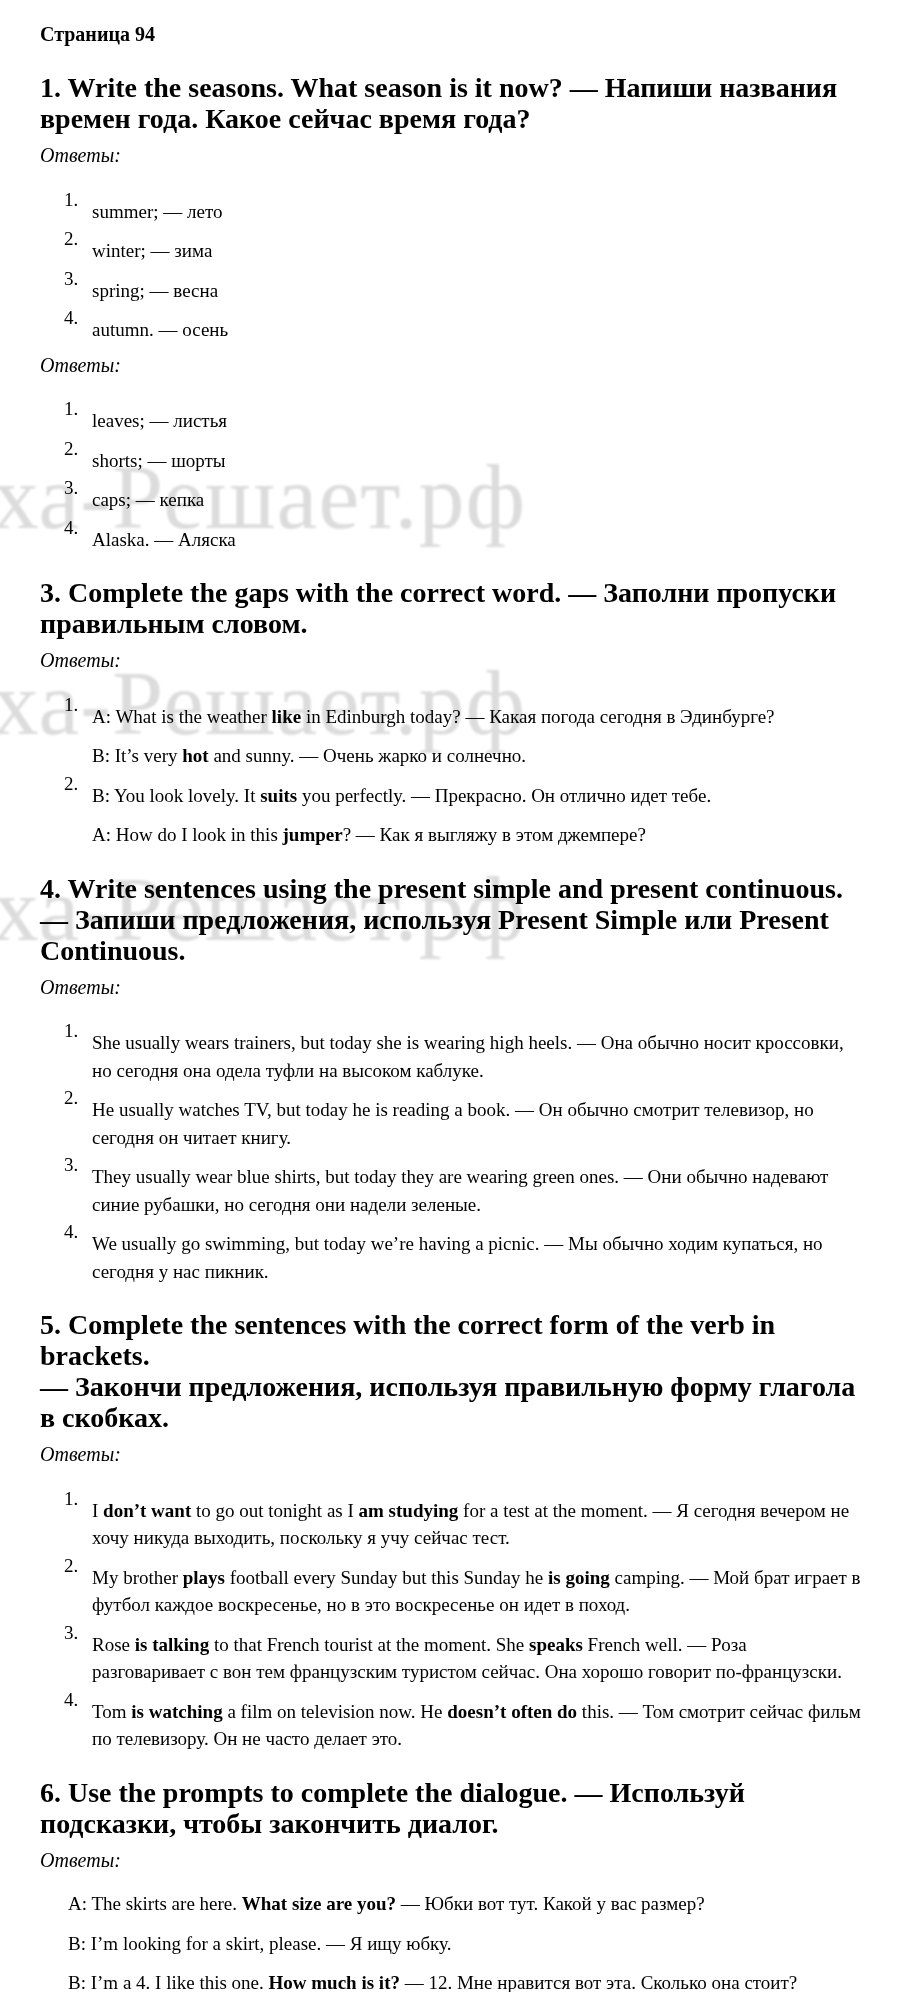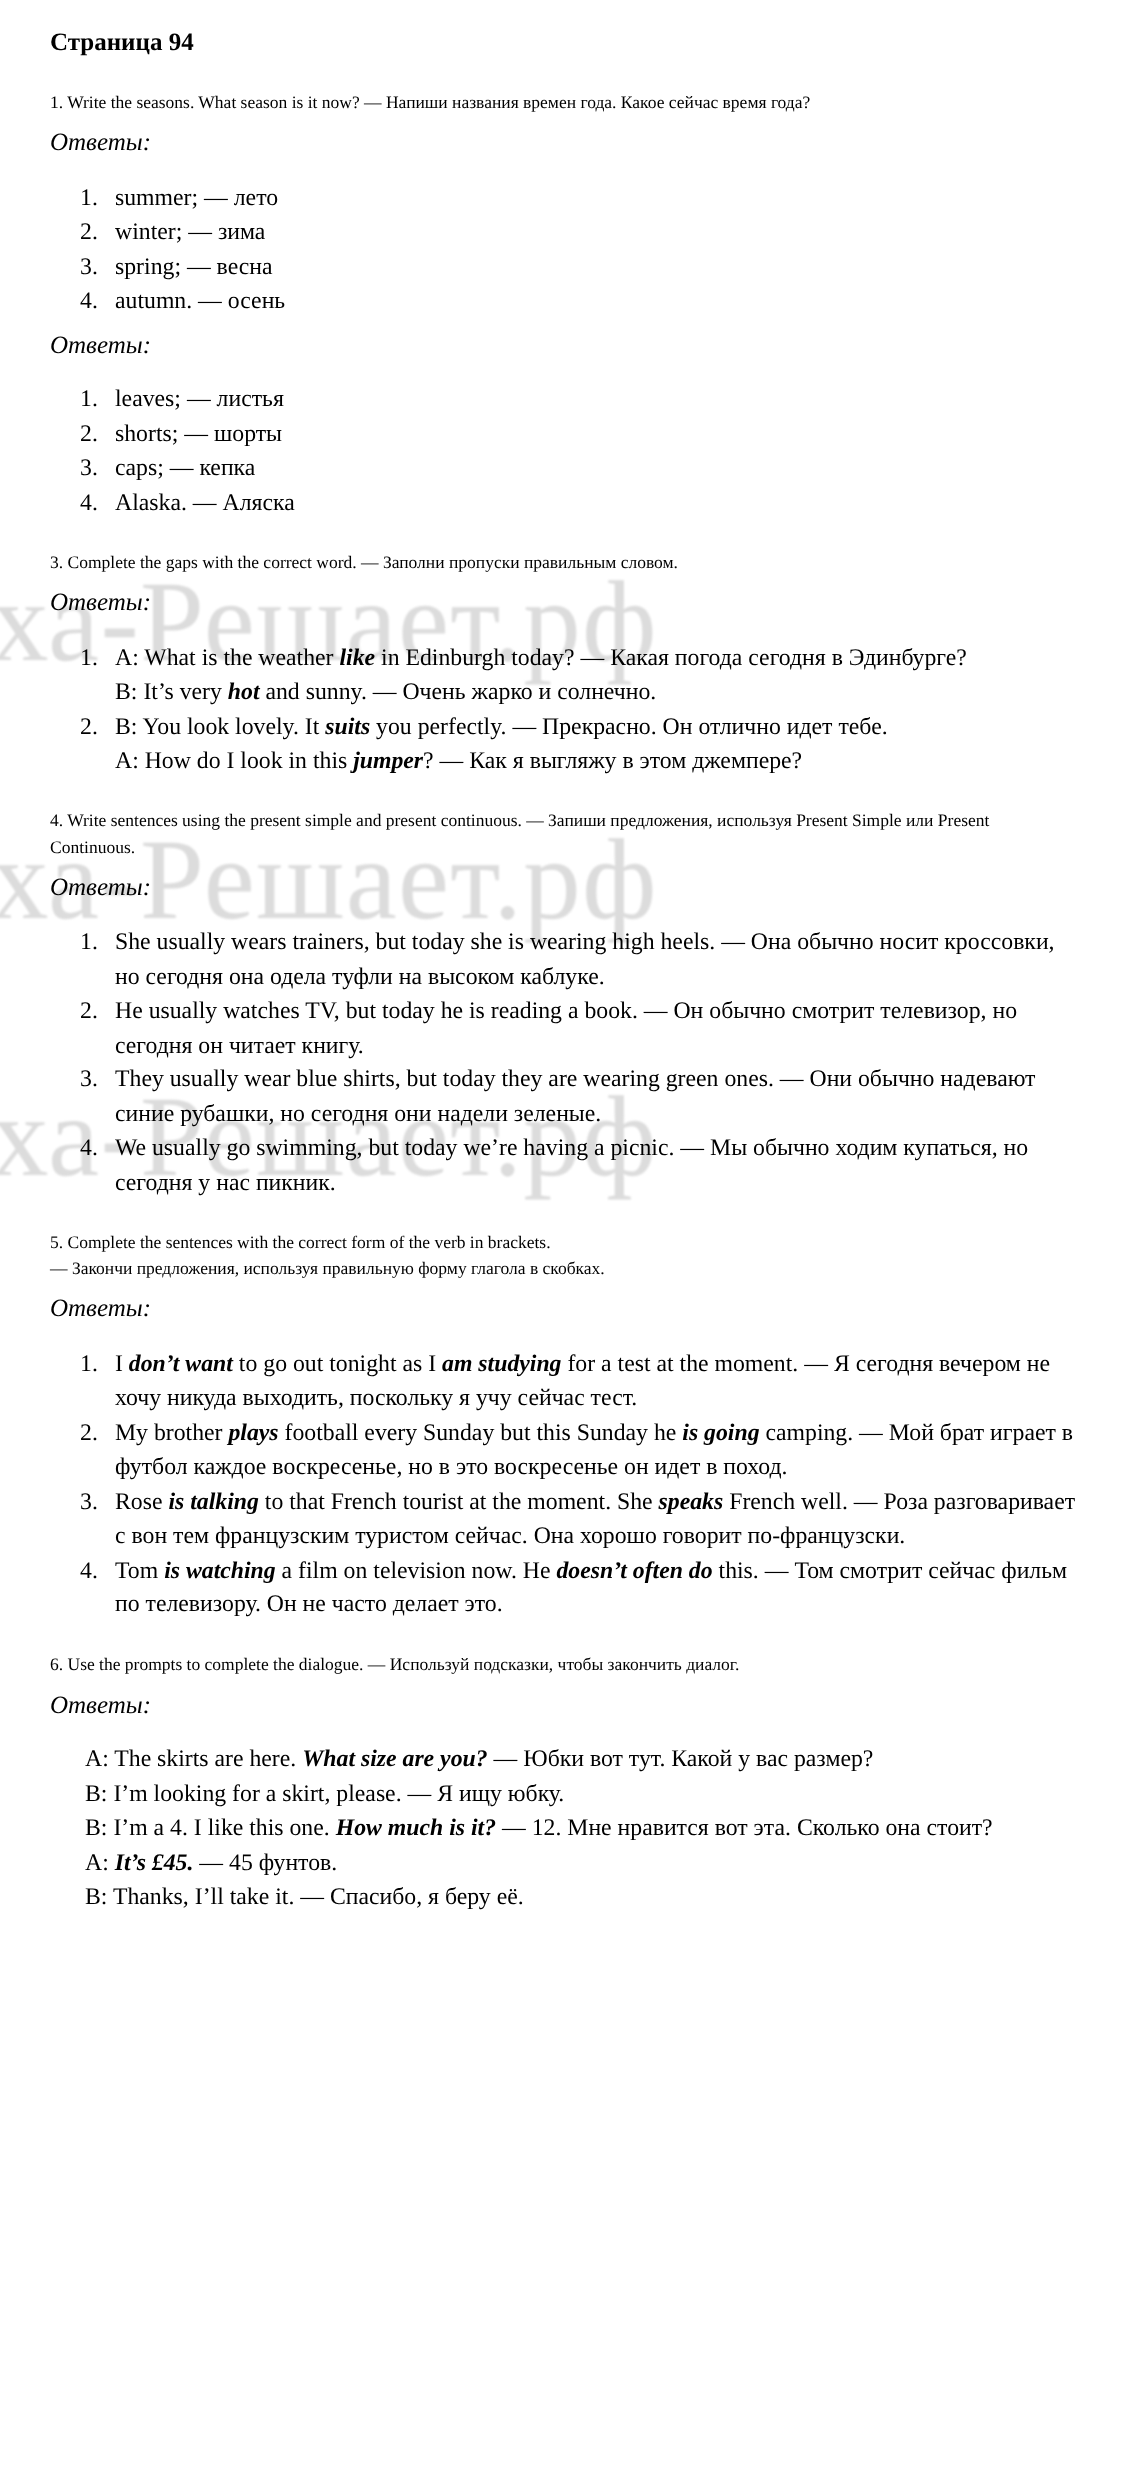--- a/index.html
+++ b/index.html
@@ -38,37 +38,37 @@
     font-size: 19px;
     line-height: 27.5px;
   }
   .page-label {
     font-weight: bold;
     font-size: 20px;
     line-height: 28px;
   }
   .heading {
     margin: 24px 0 0 0;
-    font-weight: normal;
-    font-size: 14px;
-    line-height: 21px;
+    font-weight: bold;
+    font-size: 28px;
+    line-height: 31px;
   }
   .answers {
     margin: 8px 0 0 0;
     font-style: italic;
     font-size: 20px;
     line-height: 27.5px;
   }
   .items { margin: 16px 0 0 24px; }
   .item { display: flex; }
   .num { flex: none; width: 28px; }
   .item-text { flex: 1; }
   .dialogue { margin: 16px 0 0 28px; }
-  .dline, .line { line-height: 27.5px; }
-  b { font-weight: bold; font-style: italic; }
+  .dline, .line { line-height: 27.5px; margin-top: 12px; }
+  b { font-weight: bold; }
 </style>
 </head>
 <body>
 
 <div class="page">
   <div class="watermark wm-1" style="color: rgb(220, 220, 220);">оха-Решает.рф</div>
   <div class="watermark wm-2" style="color: rgb(220, 220, 220);">оха-Решает.рф</div>
   <div class="watermark wm-3" style="color: rgb(220, 220, 220);">оха-Решает.рф</div>
 
   <div class="content">

